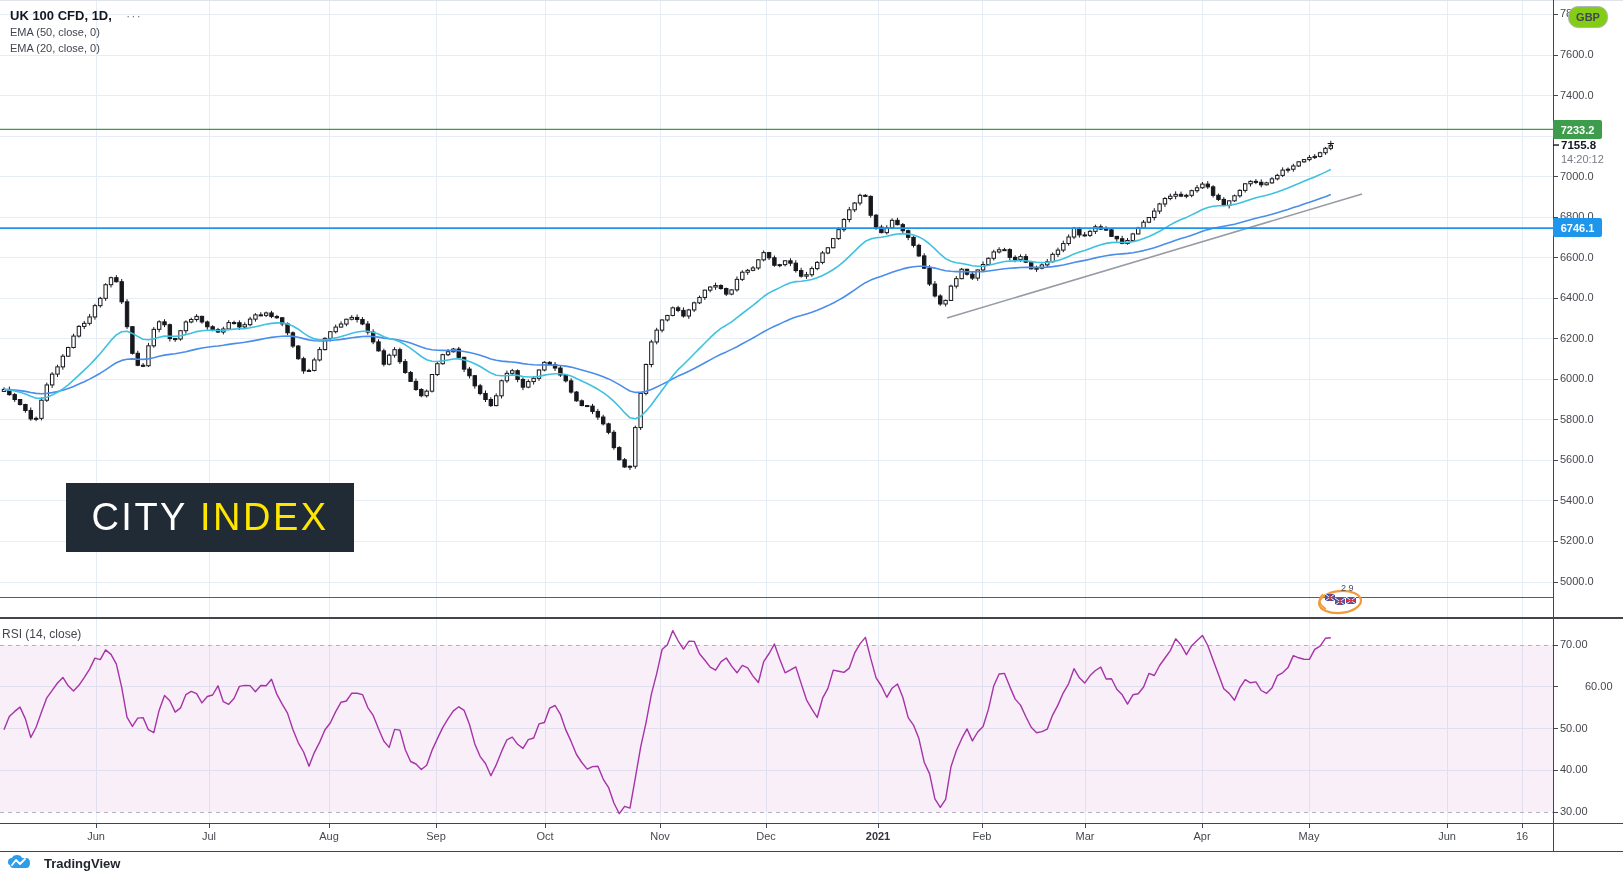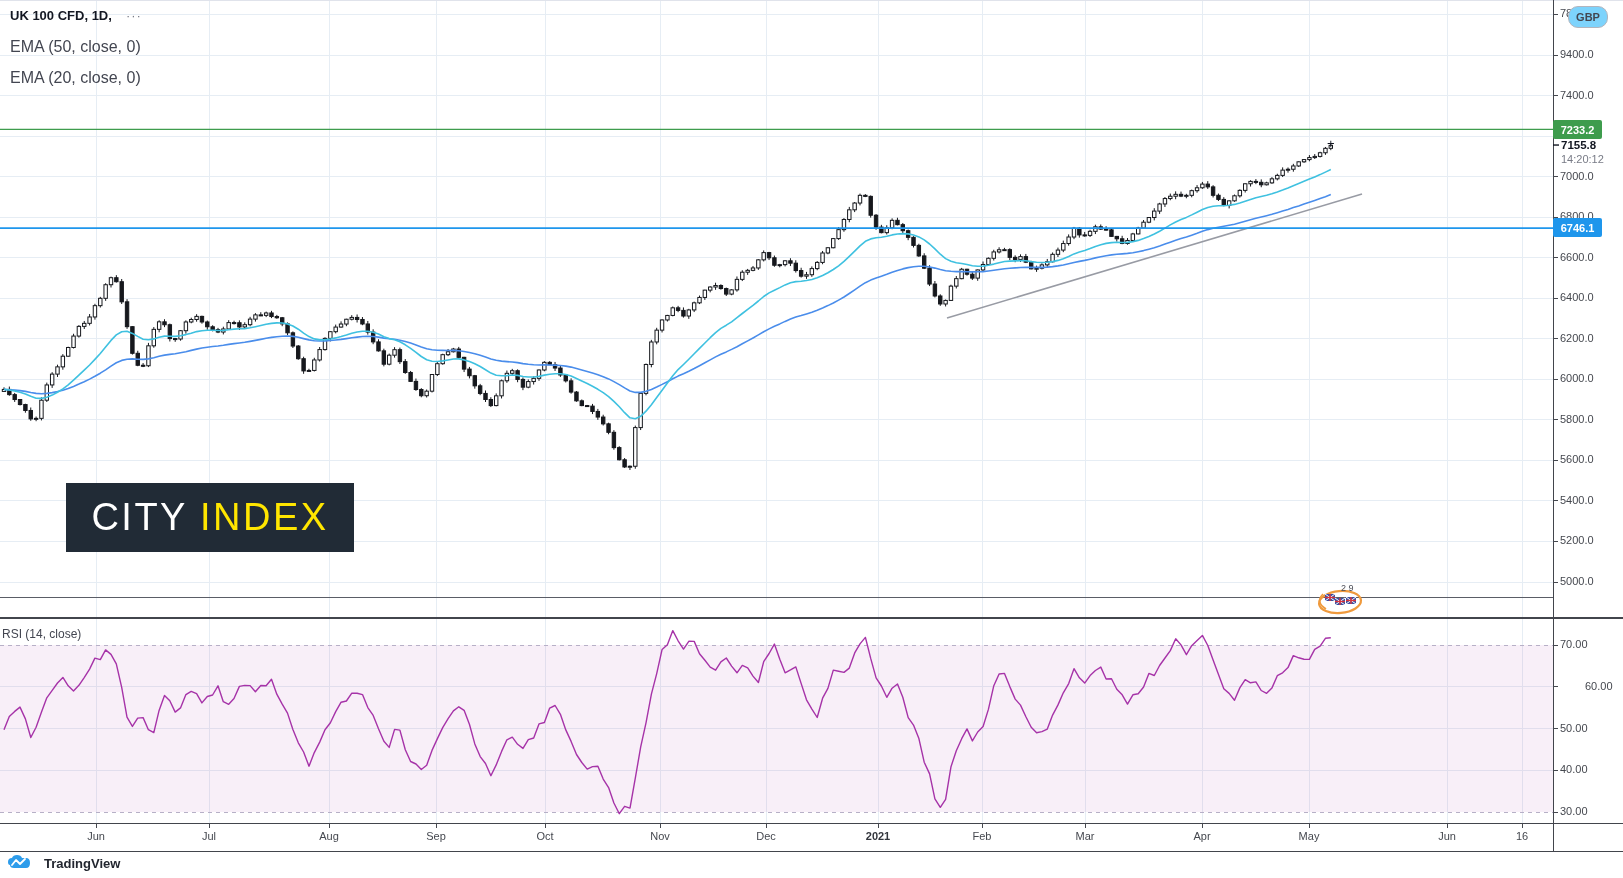--- a/index.html
+++ b/index.html
@@ -4,28 +4,28 @@
 <style>
   html,body{margin:0;padding:0;background:#fff;}
   .stage{position:relative;width:1623px;height:878px;background:#ffffff;overflow:hidden;
          font-family:"Liberation Sans",sans-serif;-webkit-font-smoothing:antialiased;}
   svg{display:block;}
   #chart{position:absolute;left:0;top:0;}
   .legend{position:absolute;left:10px;top:8px;line-height:16px;}
   .legend .trow{display:flex;align-items:flex-end;gap:14px;}
   .legend .sym{font-size:13px;font-weight:700;color:#131722;white-space:nowrap;}
   .legend .dots{font-size:13px;color:#787b86;letter-spacing:1px;cursor:pointer;}
-  .legend .ind{font-size:16px;color:#434651;margin-top:15px;white-space:nowrap;}
+  .legend .ind{font-size:11px;color:#434651;margin-top:0px;white-space:nowrap;}
   .rsi-label{position:absolute;left:2px;top:627px;font-size:12px;color:#434651;white-space:nowrap;}
   .axis-col{position:absolute;left:1553px;top:0;width:70px;height:851px;}
   .plabel{position:absolute;left:7px;font-size:11px;color:#45484f;white-space:nowrap;}
   .time-strip{position:absolute;left:0;top:823px;width:1623px;height:28px;}
   .mlabel{position:absolute;top:7px;transform:translateX(-50%);font-size:11px;color:#45484f;white-space:nowrap;}
   .mlabel.year{font-weight:700;color:#33363d;}
-  .gbp-pill{position:absolute;left:1568px;top:6px;width:38px;height:20px;background:#7dd3fc;
+  .gbp-pill{position:absolute;left:1568px;top:6px;width:38px;height:20px;background:#84cc16;
             border:1px solid #b2b5be;border-radius:10px;display:flex;align-items:center;justify-content:center;
             font-size:11px;font-weight:600;color:#434651;cursor:pointer;}
   .badge{position:absolute;left:1553px;width:49px;height:19px;color:#fff;font-size:11px;font-weight:700;
          display:flex;align-items:center;justify-content:center;border-radius:2px;}
   .badge.green{top:120px;background:#3e9c4d;}
   .badge.blue{top:218px;background:#1e96ec;}
   .last-price{position:absolute;left:1561px;top:139px;font-size:11.5px;font-weight:700;color:#131722;}
   .countdown{position:absolute;left:1561px;top:153px;font-size:11px;color:#787b86;}
   .city-logo{position:absolute;left:66px;top:483px;width:288px;height:69px;background:#212b36;
              display:flex;align-items:center;justify-content:center;font-size:38px;font-weight:500;
@@ -1138,21 +1138,21 @@
       <span class="dots">···</span>
     </div>
     <div class="ind">EMA (50, close, 0)</div>
     <div class="ind">EMA (20, close, 0)</div>
   </div>
 
   <div class="rsi-label">RSI (14, close)</div>
 
   <div class="axis-col" id="price-labels">
       <div class="plabel" style="top: 7.46154px;">7800.0</div>
-      <div class="plabel" style="top: 48px;">9400.0</div>
+      <div class="plabel" style="top: 48px;">7600.0</div>
       <div class="plabel" style="top: 88.5385px;">7400.0</div>
       <div class="plabel" style="top: 169.615px;">7000.0</div>
       <div class="plabel" style="top: 210.154px;">6800.0</div>
       <div class="plabel" style="top: 250.692px;">6600.0</div>
       <div class="plabel" style="top: 291.231px;">6400.0</div>
       <div class="plabel" style="top: 331.769px;">6200.0</div>
       <div class="plabel" style="top: 372.308px;">6000.0</div>
       <div class="plabel" style="top: 412.846px;">5800.0</div>
       <div class="plabel" style="top: 453.385px;">5600.0</div>
       <div class="plabel" style="top: 493.923px;">5400.0</div>

